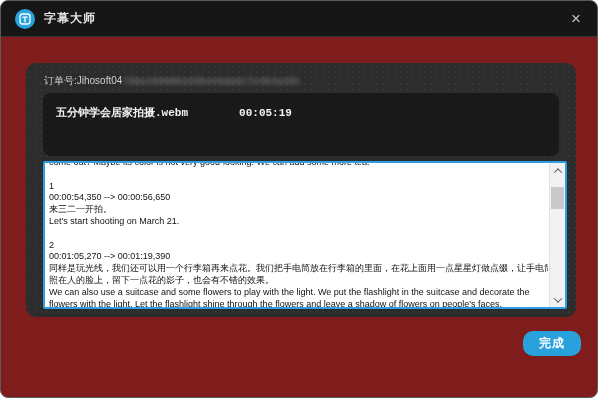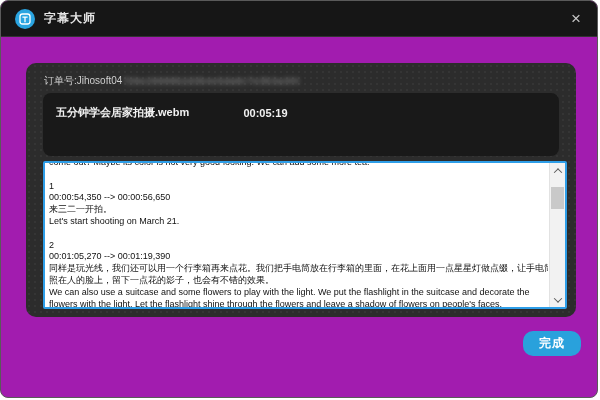--- a/index.html
+++ b/index.html
@@ -1,17 +1,17 @@
 <!DOCTYPE html>
 <html><head>
 <meta charset="utf-8">
 <style>
   html,body{margin:0;padding:0;width:600px;height:400px;background:#ffffff;
     font-family:"Liberation Sans",sans-serif;}
-  .window{position:relative;width:598px;height:398px;background:#a21caf;
+  .window{position:relative;width:598px;height:398px;background:#7f1d1d;
     border:1px solid #5a5a5a;border-radius:8px;overflow:hidden;box-sizing:border-box;}
 
   
   .titlebar{height:36px;background:#161616;border-bottom:1px solid #333;
     display:flex;align-items:center;padding:0 14px;box-sizing:border-box;}
   .logo{width:20px;height:20px;margin-right:9px;flex:0 0 auto;}
   .title{font-size:12px;font-weight:700;color:#e6e6e6;letter-spacing:1px;}
   .close{margin-left:auto;color:#c5c5c5;font-size:17px;line-height:17px;cursor:pointer;
     font-weight:400;padding:0 2px;}
 
@@ -23,21 +23,21 @@
   .order-line{position:absolute;left:18px;top:11px;display:flex;align-items:center;
     font-size:10px;color:#cfcfcf;}
   .order-redacted{filter:blur(2.2px);color:#9a9a9a;font-size:9px;margin-left:2px;
     letter-spacing:1px;max-width:175px;overflow:hidden;white-space:nowrap;}
 
   
   .table{position:absolute;left:17px;top:30px;width:516px;height:63px;
     background:#191919;border-radius:8px;font-size:11px;}
   .tr{display:grid;grid-template-columns:160px 125px 95px 136px;align-items:center;}
   .thead{padding-top:10px;color:#b5b5b5;}
-  .trow{padding-top:12px;color:#f2f2f2;font-weight:700;}
+  .trow{padding-top:12px;color:#f2f2f2;font-weight:700;font-family:Liberation Mono, monospace;}
   .c-name{padding-left:13px;}
   .c-dur{text-align:center;}
   .c-status{padding-left:6px;}
   .c-ops{text-align:center;padding-right:20px;}
   .c-ops-links{display:flex;gap:17px;padding-left:15px;}
   .link{color:#2da6e0;font-weight:700;cursor:pointer;white-space:nowrap;}
 
   
   .editor{position:absolute;left:17px;top:98px;width:524px;height:148px;
     background:#ffffff;border:2px solid #2e9ee8;border-radius:2px;

